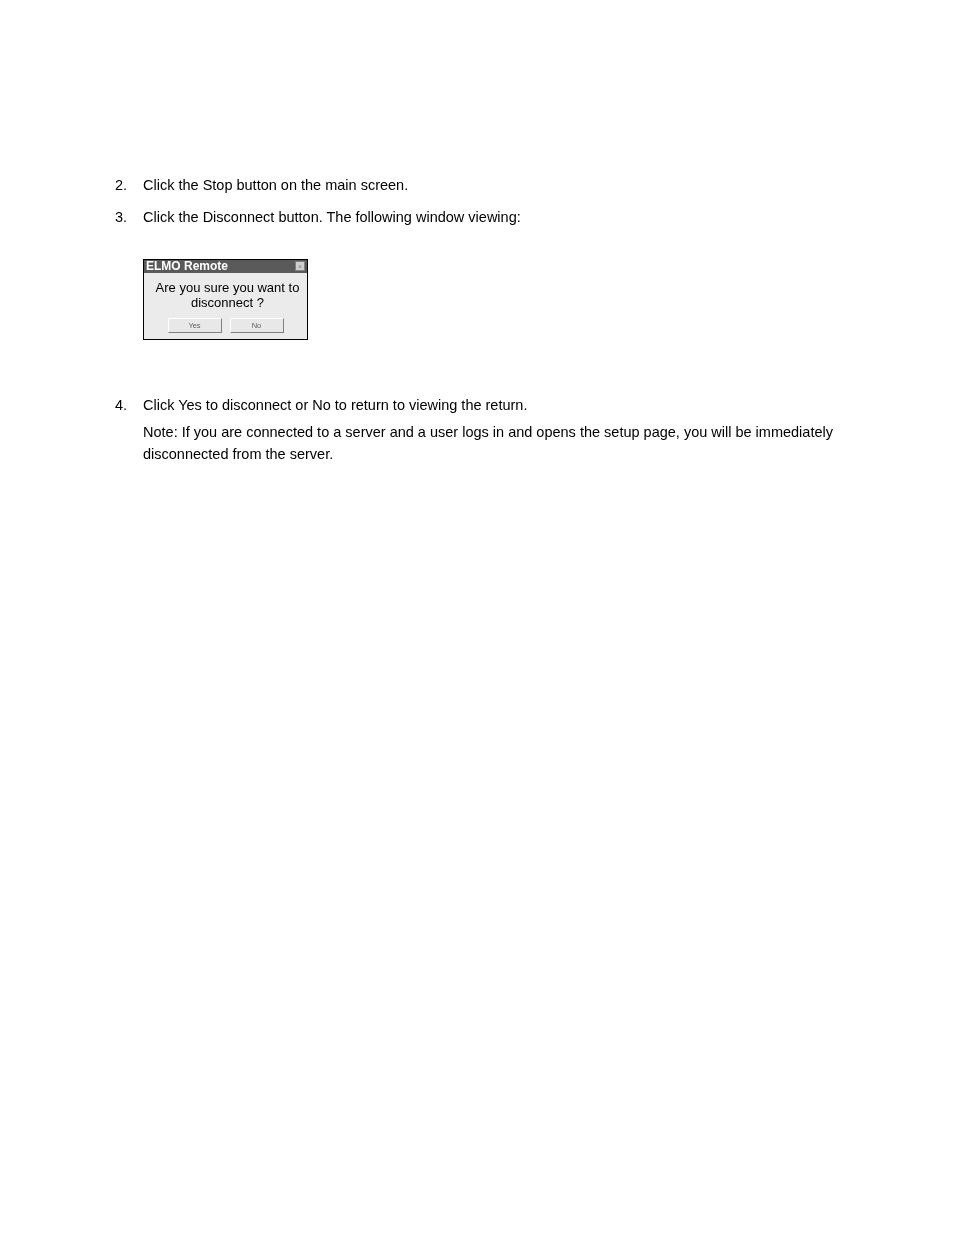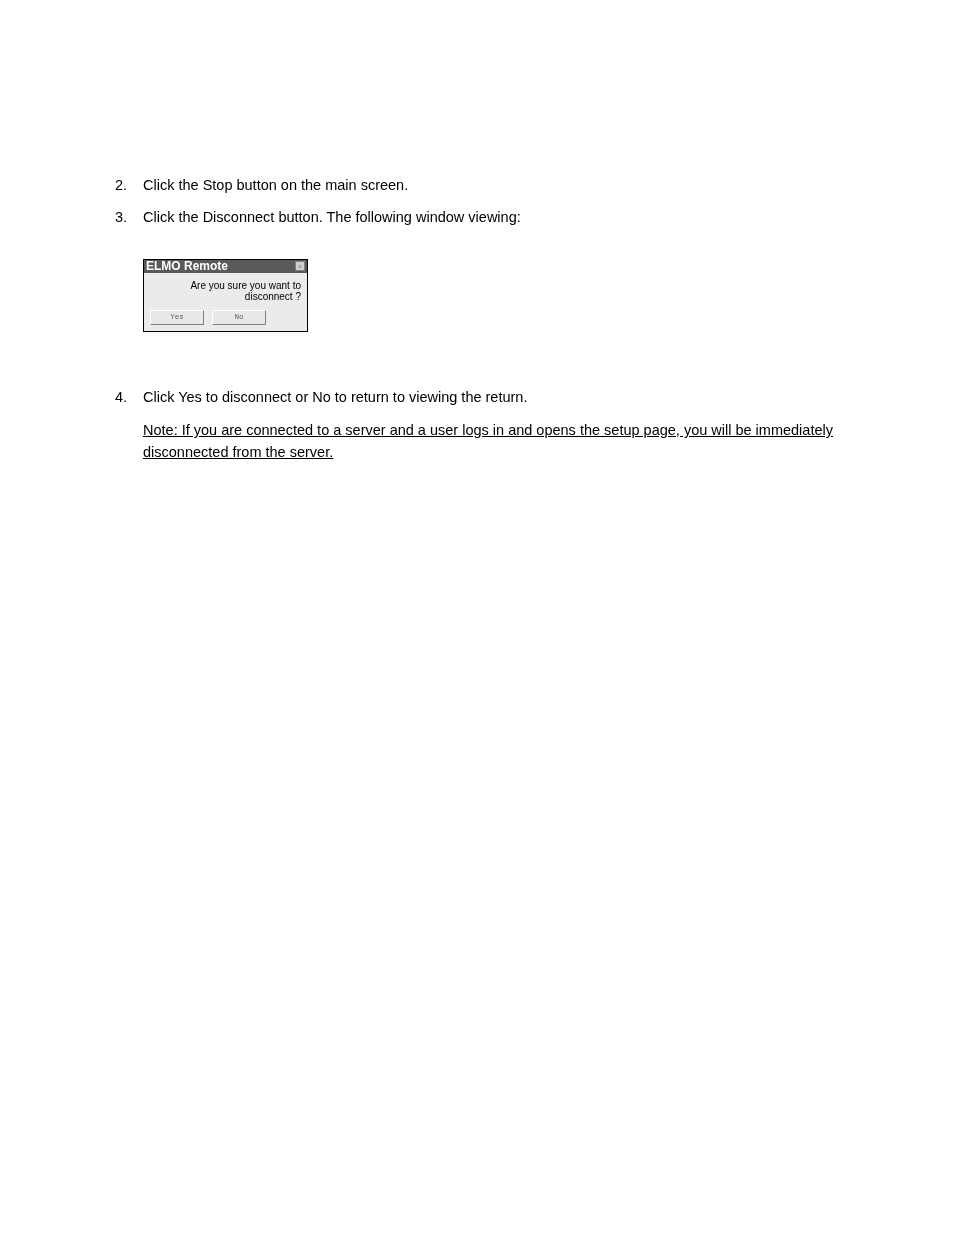--- a/index.html
+++ b/index.html
@@ -65,50 +65,48 @@
       align-items: center;
       justify-content: center;
       font-size: 7px;
       line-height: 1;
       color: #808080;
     }
     .dialog-body {
       padding: 7px 6px 6px 6px;
     }
     .dialog-message {
-      font-size: 10px;
+      font-size: 13px;
       color: #000;
-      text-align: right;
+      text-align: center;
       margin-bottom: 8px;
       padding-left: 4px;
     }
     .dialog-buttons {
       display: flex;
-      justify-content: flex-start;
+      justify-content: center;
       gap: 8px;
-      font-family: Liberation Mono, monospace;
     }
     .dialog-btn {
       width: 54px;
       height: 15px;
       background: #e8e8e8;
       border-top: 1px solid #fff;
       border-left: 1px solid #fff;
       border-right: 1px solid #808080;
       border-bottom: 1px solid #808080;
       font-size: 7.5px;
       color: #606060;
       display: flex;
       align-items: center;
       justify-content: center;
       cursor: pointer;
     }
     .note-block {
-      margin-top: 12px;
-      text-decoration: underline;
+      margin-top: 6px;
     }
   </style>
 </head>
 <body>
 
 <div class="content">
 
   <div class="list-item">
     <div class="list-number">2.</div>
     <div class="list-text">Click the Stop button on the main screen.</div>

